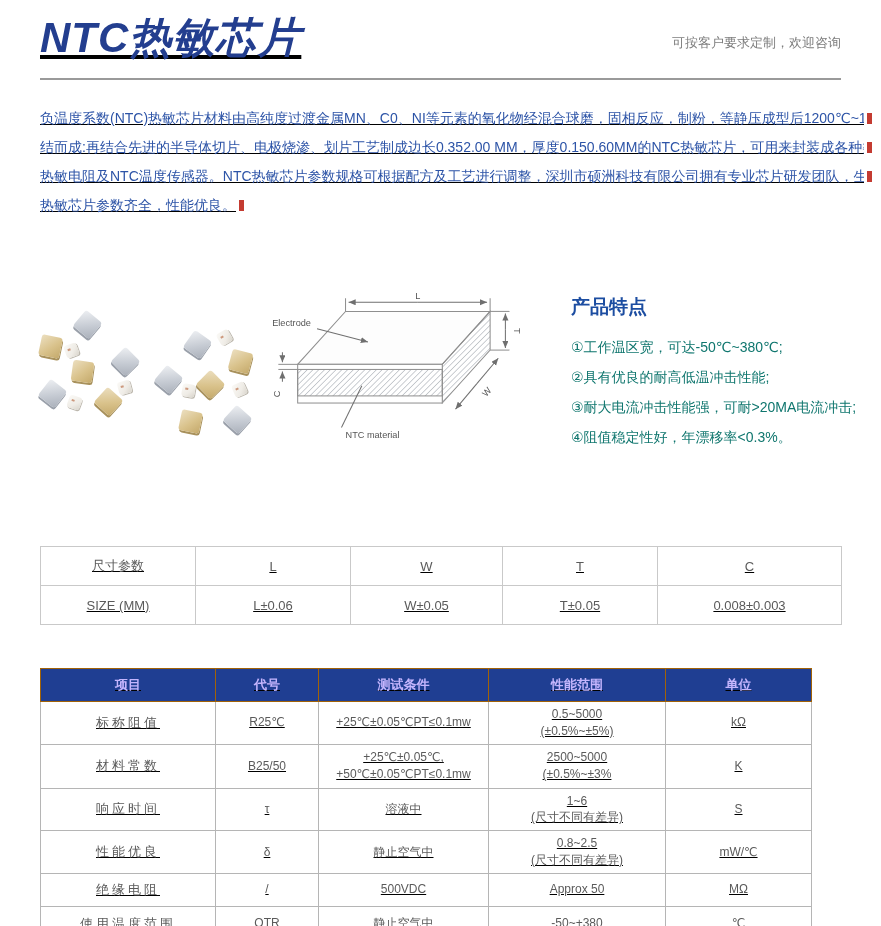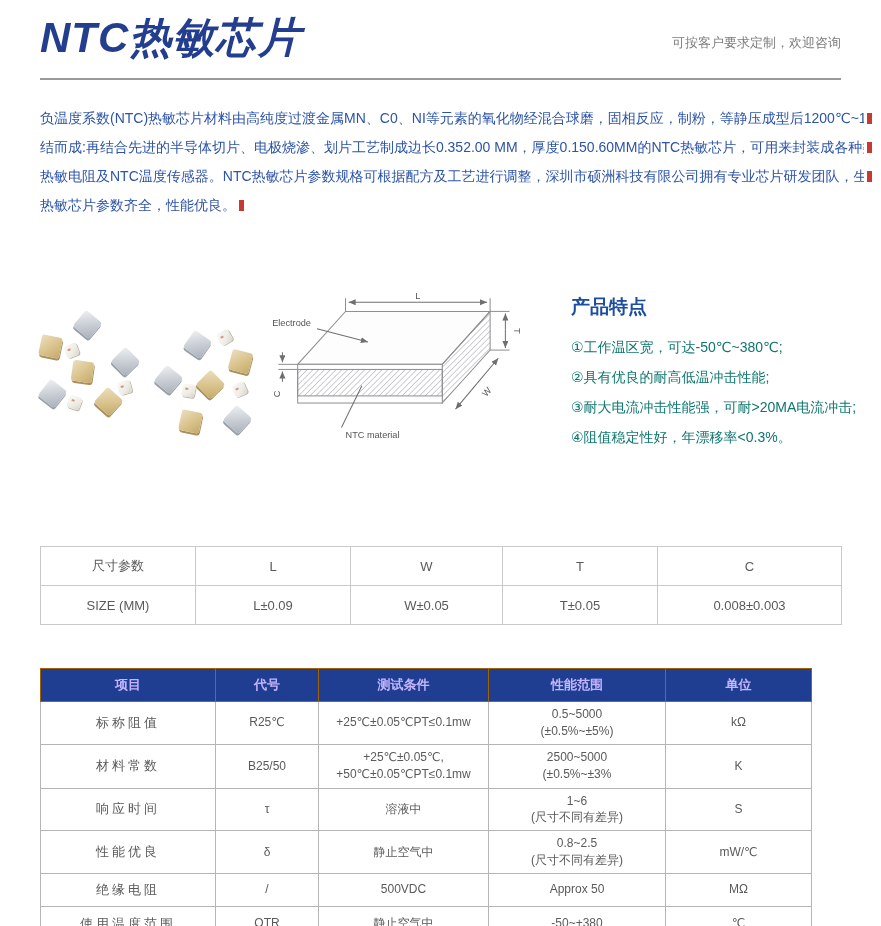--- a/index.html
+++ b/index.html
@@ -1,17 +1,17 @@
 <!DOCTYPE html>
 <html><head>
 <meta charset="utf-8">
 <style>
   html,body{margin:0;padding:0;background:#fff;}
   body{width:881px;height:926px;font-family:"Liberation Sans","DejaVu Sans",sans-serif;}
-  .page{position:relative;width:881px;height:926px;background:#fff;overflow:hidden;}
+  .page{position:relative;width:881px;height:926px;background:#fff;overflow:hidden;text-decoration:underline;}
 
   
   .hdr{position:relative;padding:14px 40px 0 40px;height:58px;}
   .title{margin:0;font-size:42px;line-height:48px;font-style:italic;font-weight:bold;color:#233e8f;letter-spacing:1px;}
   .tagline{position:absolute;right:40px;bottom:20px;font-size:13px;color:#7d7d7d;}
   .rule{margin:6px 0 0 40px;width:801px;height:2px;background:#9a9a9a;}
 
   
   .intro{margin:24px 0 0 40px;width:836px;}
   .intro-line{display:flex;align-items:center;height:29px;}
@@ -167,21 +167,21 @@
           <th>尺寸参数</th>
           <th>L</th>
           <th>W</th>
           <th>T</th>
           <th>C</th>
         </tr>
       </thead>
     <tbody>
         <tr id="size-row">
           <td>SIZE (MM)</td>
-          <td>L±0.09</td>
+          <td>L±0.06</td>
           <td>W±0.05</td>
           <td>T±0.05</td>
           <td>0.008±0.003</td>
         </tr>
       </tbody>
   </table>
 
   <table class="spec-table">
     <colgroup>
         <col style="width:175px">

